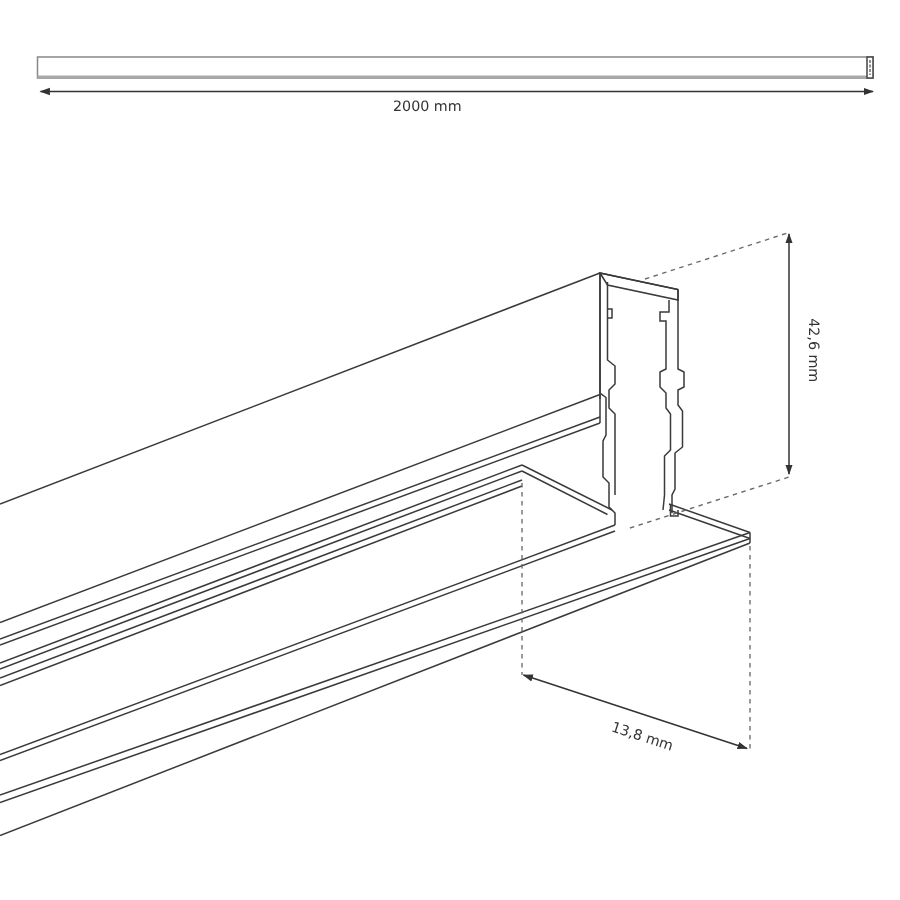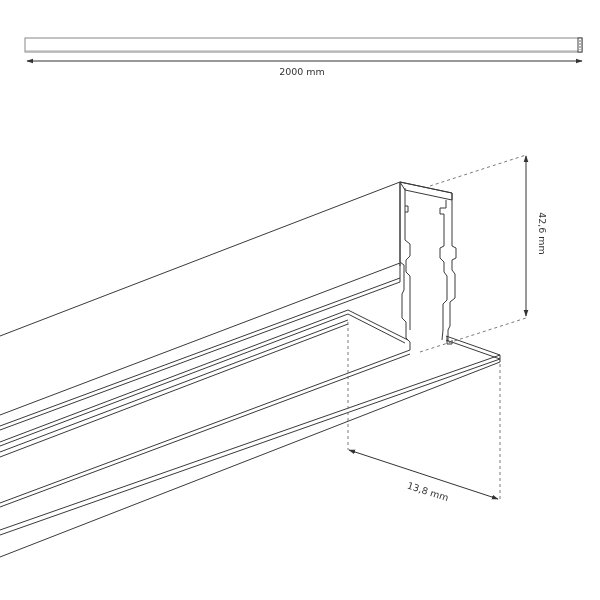--- a/index.html
+++ b/index.html
@@ -82,17 +82,17 @@
     <line class="dim" x1="526" y1="156" x2="526" y2="316" marker-start="url(#arr)" marker-end="url(#arr)"></line>
   </g>
 
   <g>
     <line class="dash" x1="348" y1="322" x2="348" y2="450"></line>
     <line class="dash" x1="500" y1="364" x2="500" y2="500"></line>
     <line class="dim" x1="349" y1="450" x2="498" y2="499" marker-start="url(#arr)" marker-end="url(#arr)"></line>
   </g>
 </svg>
 
-<div style="position:absolute; left:262px; top:66px; width:80px; text-align:center; font-size:9.5px; color:#333; font-family:'DejaVu Sans', sans-serif;">2000 mm</div>
+<div style="position:absolute; left:262px; top:66px; width:80px; text-align:left; font-size:9.5px; color:#333; font-family:'DejaVu Sans', sans-serif;">2000 mm</div>
 
 <div style="position:absolute; left:512px; top:228px; width:60px; text-align:center; font-size:9.5px; color:#333; transform:rotate(90deg); transform-origin:center; font-family:'DejaVu Sans', sans-serif;">42,6 mm</div>
 
 <div style="position:absolute; left:398px; top:486px; width:60px; text-align:center; font-size:9.5px; color:#333; transform:rotate(18deg); transform-origin:center; font-family:'DejaVu Sans', sans-serif;">13,8 mm</div>
 
 </body></html>

